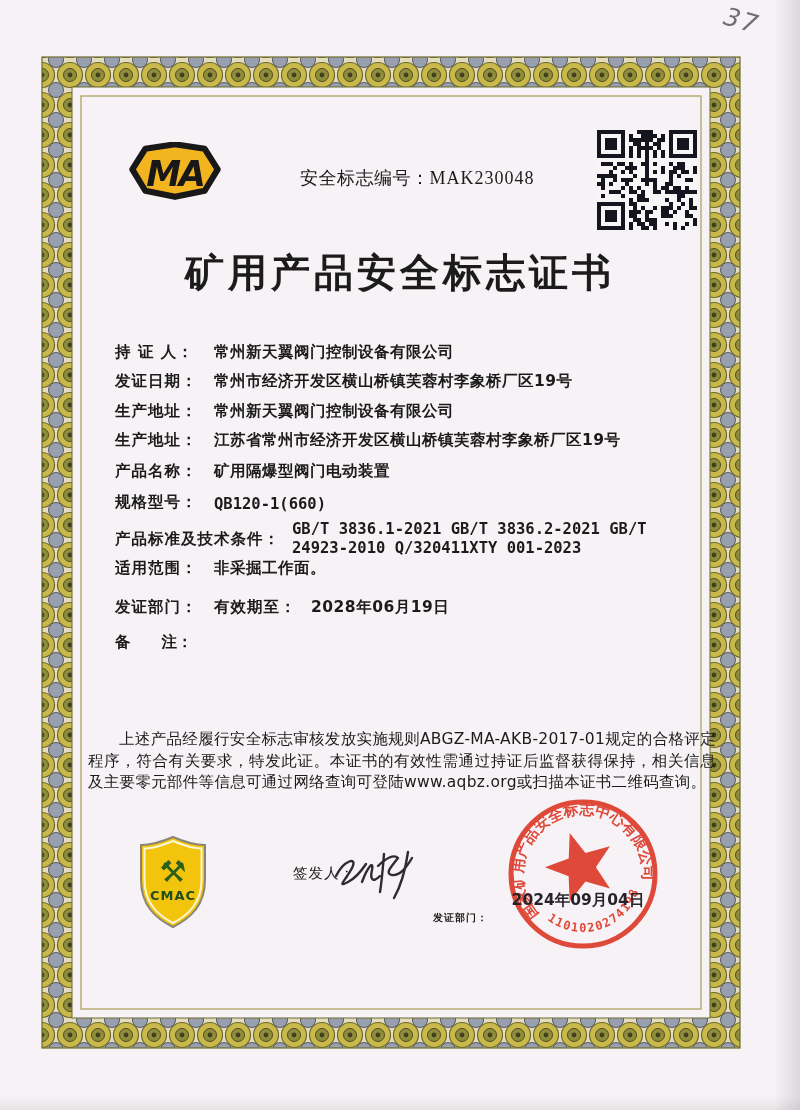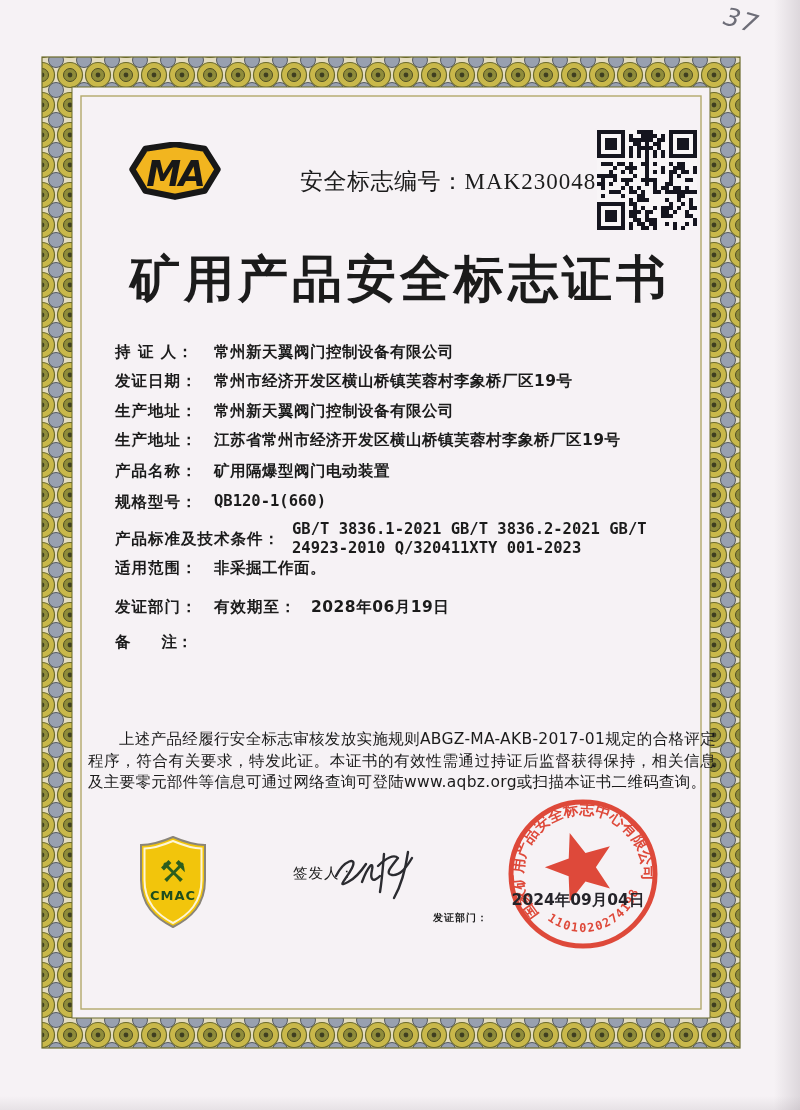--- a/index.html
+++ b/index.html
@@ -7,30 +7,30 @@
         font-family:"DejaVu Sans","Liberation Sans",sans-serif;color:#1b1b1b;}
   .scan-shadow-right{position:absolute;right:0;top:0;width:26px;height:100%;
         background:linear-gradient(to right,rgba(0,0,0,0),rgba(120,108,120,.20));}
   .scan-shadow-bottom{position:absolute;left:0;bottom:0;width:100%;height:14px;
         background:linear-gradient(to bottom,rgba(0,0,0,0),rgba(120,108,120,.12));}
   .handwritten-num{position:absolute;left:724px;top:6px;font-size:25px;color:#6e6e78;
         font-style:italic;transform:rotate(16deg);letter-spacing:2px;}
   .border-svg{position:absolute;left:0;top:0;}
 
   .ma-logo{position:absolute;left:128px;top:142px;}
-  .certno-line{position:absolute;left:300px;top:166px;font-size:23px;
+  .certno-line{position:absolute;left:300px;top:166px;font-size:18px;
         font-family:"Liberation Serif","DejaVu Serif",serif;letter-spacing:.5px;}
   .certno-line .val{letter-spacing:1px;}
   .qr{position:absolute;left:597px;top:130px;}
 
   .doc-title{position:absolute;left:0;top:246px;width:100%;text-align:center;
-        font-size:50px;font-weight:bold;letter-spacing:4px;}
+        font-size:39px;font-weight:bold;letter-spacing:4px;}
 
   .fields{position:absolute;left:115px;top:340px;width:604px;font-size:15.5px;font-weight:bold;}
-  .frow{position:absolute;left:0;display:flex;align-items:flex-start;white-space:nowrap;}
+  .frow{position:absolute;left:0;display:flex;align-items:flex-end;white-space:nowrap;}
   .flabel{display:inline-block;width:99px;letter-spacing:1px;flex:none;}
   .fvalue{letter-spacing:.5px;}
   .fvalue.code{font-family:"DejaVu Sans Mono","Liberation Mono",monospace;letter-spacing:0;}
   .r1{top:2px}.r2{top:31px}.r3{top:61px}.r4{top:90px}.r5{top:121px}.r6{top:152px}
   .r7{top:180px}.r8{top:218px}.r9{top:257px}.r10{top:292px}
   .r7 .flabel{width:auto;margin-right:12px;align-self:center;}
   .r7 .fvalue{width:398px;white-space:normal;line-height:19px;}
   .r9 .fvalue.first{width:185px;flex:none;}
   .r9 .flabel.second{width:97px;}
   .r10 .flabel{letter-spacing:0;}

